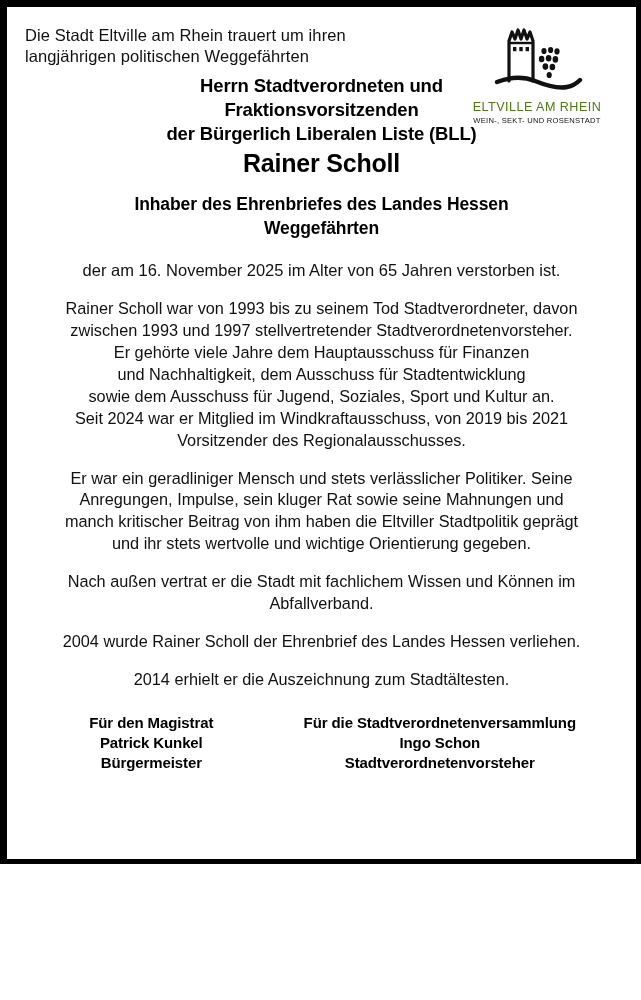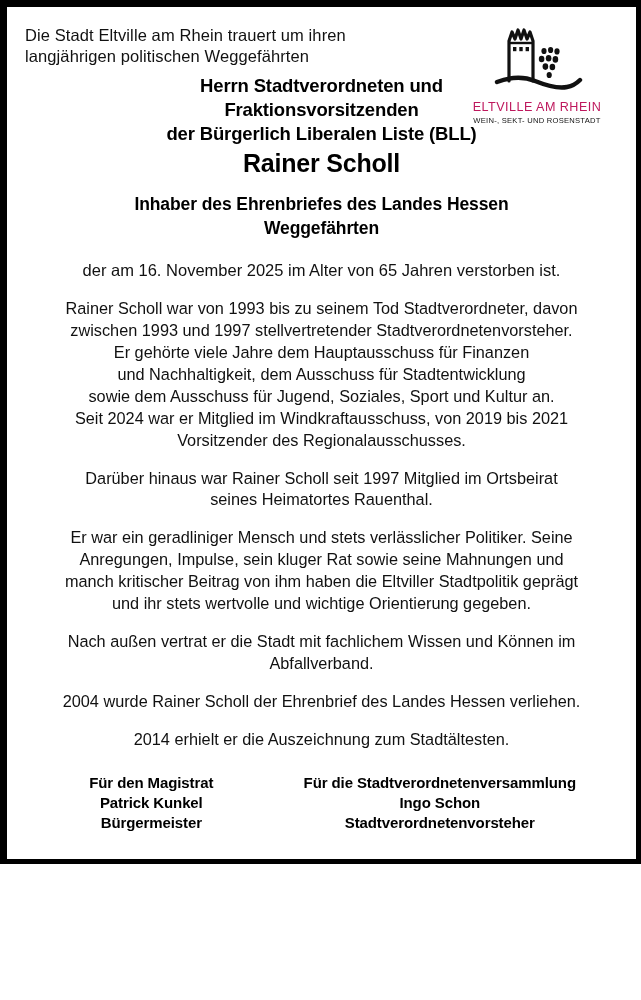--- a/index.html
+++ b/index.html
@@ -66,21 +66,21 @@
   }
   .crest-mark {
     width: 100px;
     height: 80px;
     margin: 0 auto;
     display: block;
   }
   .crest-title {
     font-size: 12.6px;
     letter-spacing: .45px;
-    color: #be185d;
+    color: #4d7c0f;
     margin-top: 1px;
     white-space: nowrap;
   }
   .crest-sub {
     font-size: 7.6px;
     letter-spacing: .25px;
     color: #111;
     margin-top: 2px;
     white-space: nowrap;
   }
@@ -218,24 +218,20 @@
       <div class="para p1">
         <div>Rainer Scholl war von 1993 bis zu seinem Tod Stadtverordneter, davon</div>
         <div>zwischen 1993 und 1997 stellvertretender Stadtverordnetenvorsteher.</div>
         <div>Er gehörte viele Jahre dem Hauptausschuss für Finanzen</div>
         <div>und Nachhaltigkeit, dem Ausschuss für Stadtentwicklung</div>
         <div>sowie dem Ausschuss für Jugend, Soziales, Sport und Kultur an.</div>
         <div>Seit 2024 war er Mitglied im Windkraftausschuss, von 2019 bis 2021</div>
         <div>Vorsitzender des Regionalausschusses.</div>
       </div>
 
-      <div class="para">
-        <div>Darüber hinaus war Rainer Scholl seit 1997 Mitglied im Ortsbeirat</div>
-        <div>seines Heimatortes Rauenthal.</div>
-      </div>
 
       <div class="para">
         <div>Er war ein geradliniger Mensch und stets verlässlicher Politiker. Seine</div>
         <div>Anregungen, Impulse, sein kluger Rat sowie seine Mahnungen und</div>
         <div>manch kritischer Beitrag von ihm haben die Eltviller Stadtpolitik geprägt</div>
         <div>und ihr stets wertvolle und wichtige Orientierung gegeben.</div>
       </div>
 
       <div class="para">
         <div>Nach außen vertrat er die Stadt mit fachlichem Wissen und Können im</div>

